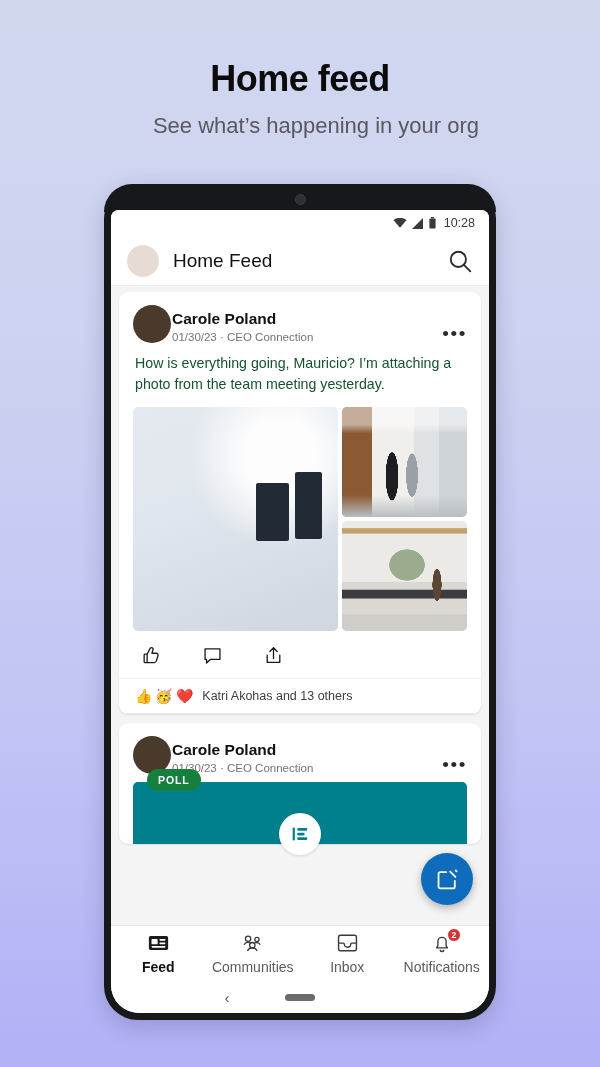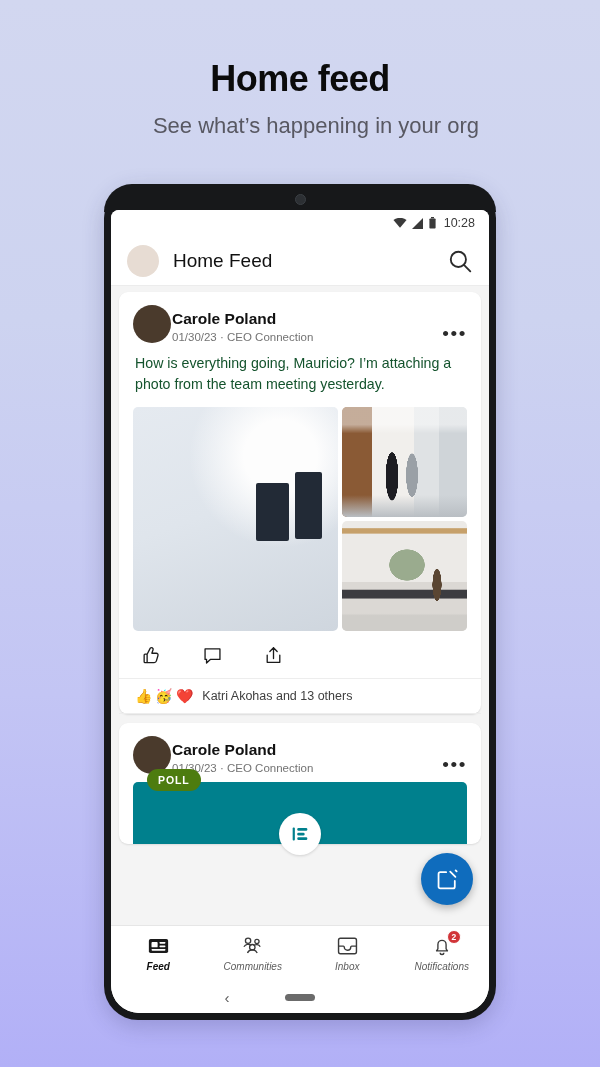--- a/index.html
+++ b/index.html
@@ -113,21 +113,21 @@
   .react-txt { color:#404040; margin-left:6px; font-size:12.5px; }
   .comments-link { padding:11px 16px 12px 16px; font-size:13px; color:#5b5b5b; cursor:pointer; }
 
   
   .poll-wrap { position:relative; padding:0 14px 0 14px; }
   .poll-banner {
     background:#00808d; height:62px; border-radius:5px 5px 0 0;
     position:relative; overflow:visible;
   }
   .poll-tag {
-    position:absolute; left:14px; top:-13px; background:#4d7c0f; color:#fff;
+    position:absolute; left:14px; top:-13px; background:#15803d; color:#fff;
     font-size:10.5px; font-weight:bold; letter-spacing:.9px;
     padding:5px 11px; border-radius:12px;
   }
   .poll-badge {
     position:absolute; left:50%; transform:translateX(-50%); top:31px;
     width:42px; height:42px; border-radius:50%; background:#fff;
     display:flex; align-items:center; justify-content:center;
     box-shadow:0 1px 3px rgba(0,0,0,.14);
   }
 
@@ -142,21 +142,21 @@
   
   .bottomnav {
     flex:0 0 56px; background:#fff; display:flex;
     border-top:1px solid #e6e6e6; align-items:center;
   }
   .nav-item {
     flex:1; display:flex; flex-direction:column; align-items:center;
     gap:5px; cursor:pointer; position:relative;
   }
   .nav-ico { height:21px; display:flex; align-items:center; position:relative; }
-  .nav-lbl { font-size:10px; color:#5c5c5c;font-style:italic; }
+  .nav-lbl { font-size:14px; color:#5c5c5c; }
   .nav-item.active .nav-lbl { color:#111; font-weight:bold; }
   .badge {
     position:absolute; top:-5px; right:-9px; background:#d13438; color:#fff;
     font-size:8.5px; font-weight:bold; min-width:14px; height:14px;
     border-radius:7px; display:flex; align-items:center; justify-content:center;
     border:1.5px solid #fff; padding:0 2px;
   }
 
   
   .sysnav {

